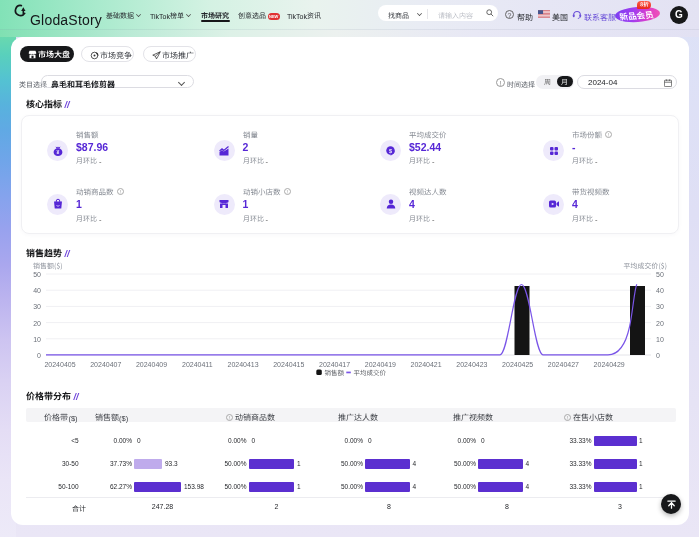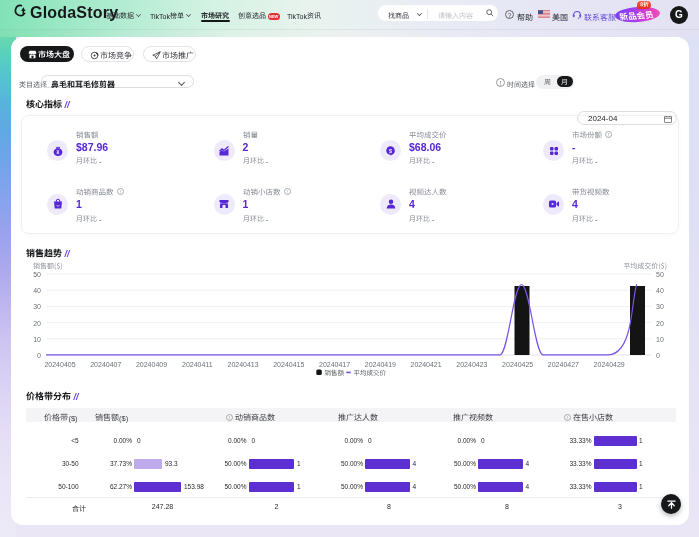--- a/index.html
+++ b/index.html
@@ -8,21 +8,21 @@
   background:
     linear-gradient(90deg,#7fe0b2 0%,#b9ead5 18%,#ddf1e7 33%,#ecf1ef 48%,#e8e8f5 68%,#e2e1f3 100%) 0 0/699px 37px no-repeat,
     linear-gradient(180deg,#70ddab 0%,#6fdcaa 5.6%,#59d0bc 10.2%,#54c2d2 14.9%,#58b2dd 19.6%,#60a9e4 24.2%,#6fa5e9 29.8%,#84a3ed 36.3%,#98a2ee 42.8%,#aaa7ee 49.3%,#bcb4ef 55.9%,#cdc4f1 63.3%,#d9d1f3 70.8%,#e4ddf5 80.1%,#eae5f7 89.4%,#edeaf8 100%) 0 0/16px 537px no-repeat,
     linear-gradient(180deg,#dde2f7 0%,#dfdff5 40%,#e6e3f5 75%,#eae6f6 100%); }
 
 #hdr { position:absolute; left:0; top:0; width:699px; height:30px;
   background:linear-gradient(90deg,#82e2b7 0%,#a9eacd 14%,#d4f2e3 30%,#e9f3ee 45%,#e9ecf4 60%,#e6e6f5 78%,#e3e2f3 100%);
   border-bottom:1px solid rgba(120,130,160,.12); }
 .abs { position:absolute; }
 #logo { left:14px; top:4px; width:13px; height:13px; }
-#logotxt { left:30px; top:4px; font-size:16px; font-weight:bold; color:#15171a; letter-spacing:.2px; }
+#logotxt { left:30px; top:12px; font-size:14px; font-weight:normal; color:#15171a; letter-spacing:.2px; }
 .nav { top:10px; font-size:7px; color:#23262b; white-space:nowrap; }
 .cara { display:inline-block; width:5px; height:5px; border-right:1px solid #444; border-bottom:1px solid #444; transform:rotate(45deg) scale(.7); vertical-align:2px; margin-left:2px;}
 #navactive { font-weight:bold; }
 #navu { left:200.5px; top:19.5px; width:29px; height:2px; background:#17181a; border-radius:1px; }
 .newb { display:inline-block; background:#e03131; color:#fff; font-size:4px; font-weight:bold; border-radius:4px; padding:1px 1.5px; vertical-align:1.5px; margin-left:2px; letter-spacing:0; }
 #srch { left:378px; top:5px; width:120px; height:16px; background:#fff; border-radius:9px; font-size:7px; color:#333; }
 #hq { left:505px; top:9.5px; width:9px; height:9px; border:1px solid #666; border-radius:50%; color:#555; font-size:7px; text-align:center; line-height:9px; }
 #htq { left:517px; top:10.5px; font-size:8px; color:#23262b; }
 #flag { left:538px; top:10px; width:12px; height:8px; }
 #hus { left:552px; top:10.5px; font-size:8px; color:#23262b; }
@@ -43,21 +43,21 @@
 
 #lblcat { left:7.5px; top:42px; font-size:7px; color:#565b63; }
 #catbox { left:30px; top:37.5px; width:153px; height:13.5px; border:1px solid #dcdce2; border-radius:7px; font-size:8px; }
 #cattxt { left:9px; top:2px; font-weight:bold; color:#1c1e22; }
 #catchev { position:absolute; right:9px; top:4px; width:5px; height:5px; border-right:1.2px solid #555; border-bottom:1.2px solid #555; transform:rotate(45deg); }
 #tq { left:485px; top:41px; width:9px; height:9px; border:1px solid #999; border-radius:50%; color:#888; font-size:7px; text-align:center; line-height:9px; }
 #lbltime { left:496px; top:42px; font-size:7px; color:#565b63; }
 #wmtgl { left:525px; top:37.5px; width:38px; height:14px; background:#f1f1f4; border-radius:8px; }
 #wk { position:absolute; left:8px; top:3.5px; font-size:7px; color:#666; }
 #mo { position:absolute; right:1.5px; top:1.5px; width:16px; height:11px; background:#17181a; border-radius:6px; color:#fff; font-size:7px; text-align:center; line-height:11px; }
-#datebox { left:566px; top:37.5px; width:100px; height:14px; border:1px solid #dcdce2; border-radius:7px; font-size:8px;margin-top:36px; }
+#datebox { left:566px; top:37.5px; width:100px; height:14px; border:1px solid #dcdce2; border-radius:7px; font-size:8px; }
 #datetxt { left:10px; top:2.5px; color:#1c1e22; }
 
 .sect { position:absolute; font-size:9px; font-weight:bold; color:#17181a; }
 .slash { color:#6a3fd8; font-style:italic; font-weight:bold; }
 
 #mcard { position:absolute; left:10px; top:78px; width:658px; height:118.5px; border:1px solid #f0f0f3; border-radius:8px; box-shadow:0 1px 4px rgba(40,40,80,.03); }
 .mcirc { position:absolute; width:21px; height:21px; border-radius:50%; background:#eeeafb; }
 .micon { position:absolute; left:4.5px; top:4.5px; width:12px; height:12px; }
 .mlab { position:absolute; font-size:7.5px; color:#81868f; white-space:nowrap; }
 .mval { position:absolute; font-size:10.5px; font-weight:bold; color:#5627d6;text-align:right; }
@@ -461,21 +461,21 @@
       </div>
     <div class="mlab" style="left:387px;top:13px"><svg width="38" height="9" style="overflow:visible;display:inline-block;">
           <g transform="translate(0 8.70) scale(0.007500 -0.007500)" fill="#81868f">
             <use href="#q76" x="0"></use>
             <use href="#q77" x="1000"></use>
             <use href="#q78" x="2000"></use>
             <use href="#q79" x="3000"></use>
             <use href="#q80" x="4000"></use>
           </g>
         </svg></div>
-    <div class="mval" style="left:387px;top:24.5px">$68.06</div>
+    <div class="mval" style="left:387px;top:24.5px">$52.44</div>
     <div class="mhb" style="left:387px;top:39px"><svg width="21" height="9" style="overflow:visible;display:inline-block;">
           <g transform="translate(0 8.12) scale(0.007000 -0.007000)" fill="#81868f">
             <use href="#q58" x="0"></use>
             <use href="#q91" x="1000"></use>
             <use href="#q92" x="2000"></use>
           </g>
         </svg> <b>-</b></div>
     <div class="mcirc" style="left:521px;top:24px">
         <svg class="micon" viewBox="0 0 24 24" fill="#5627d6">
           <rect x="4" y="4" width="7" height="7" rx="2"></rect>

